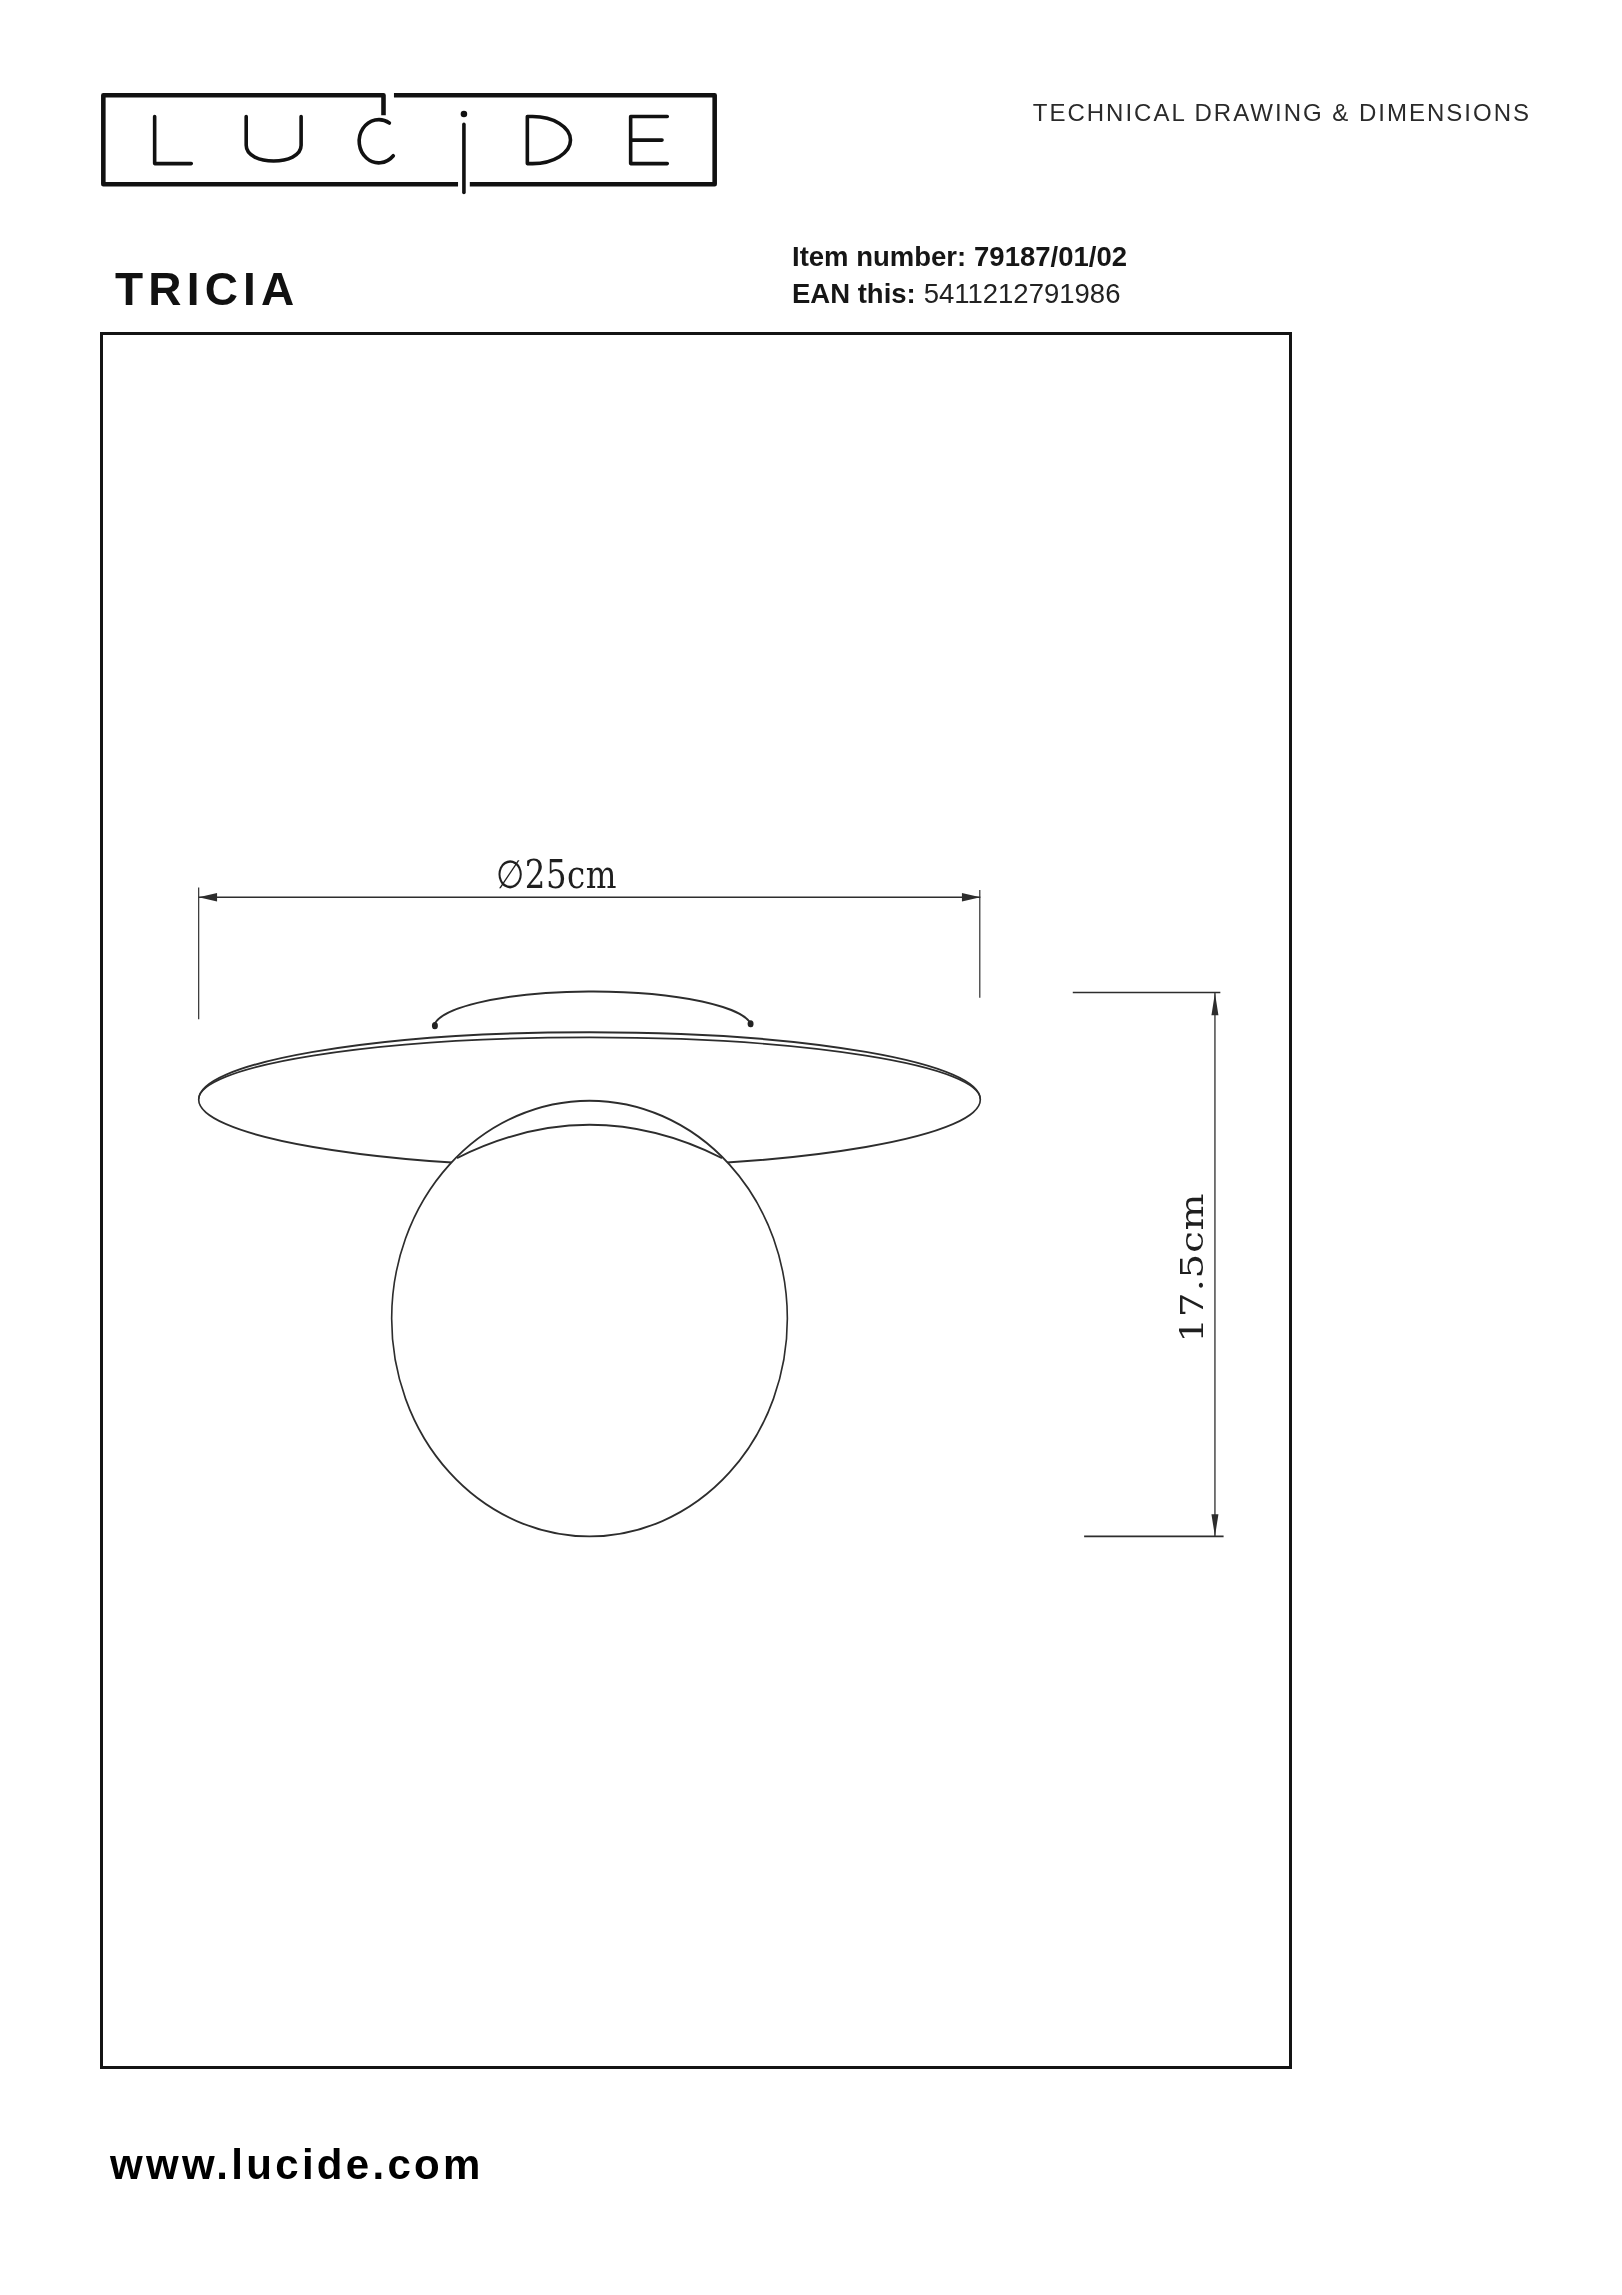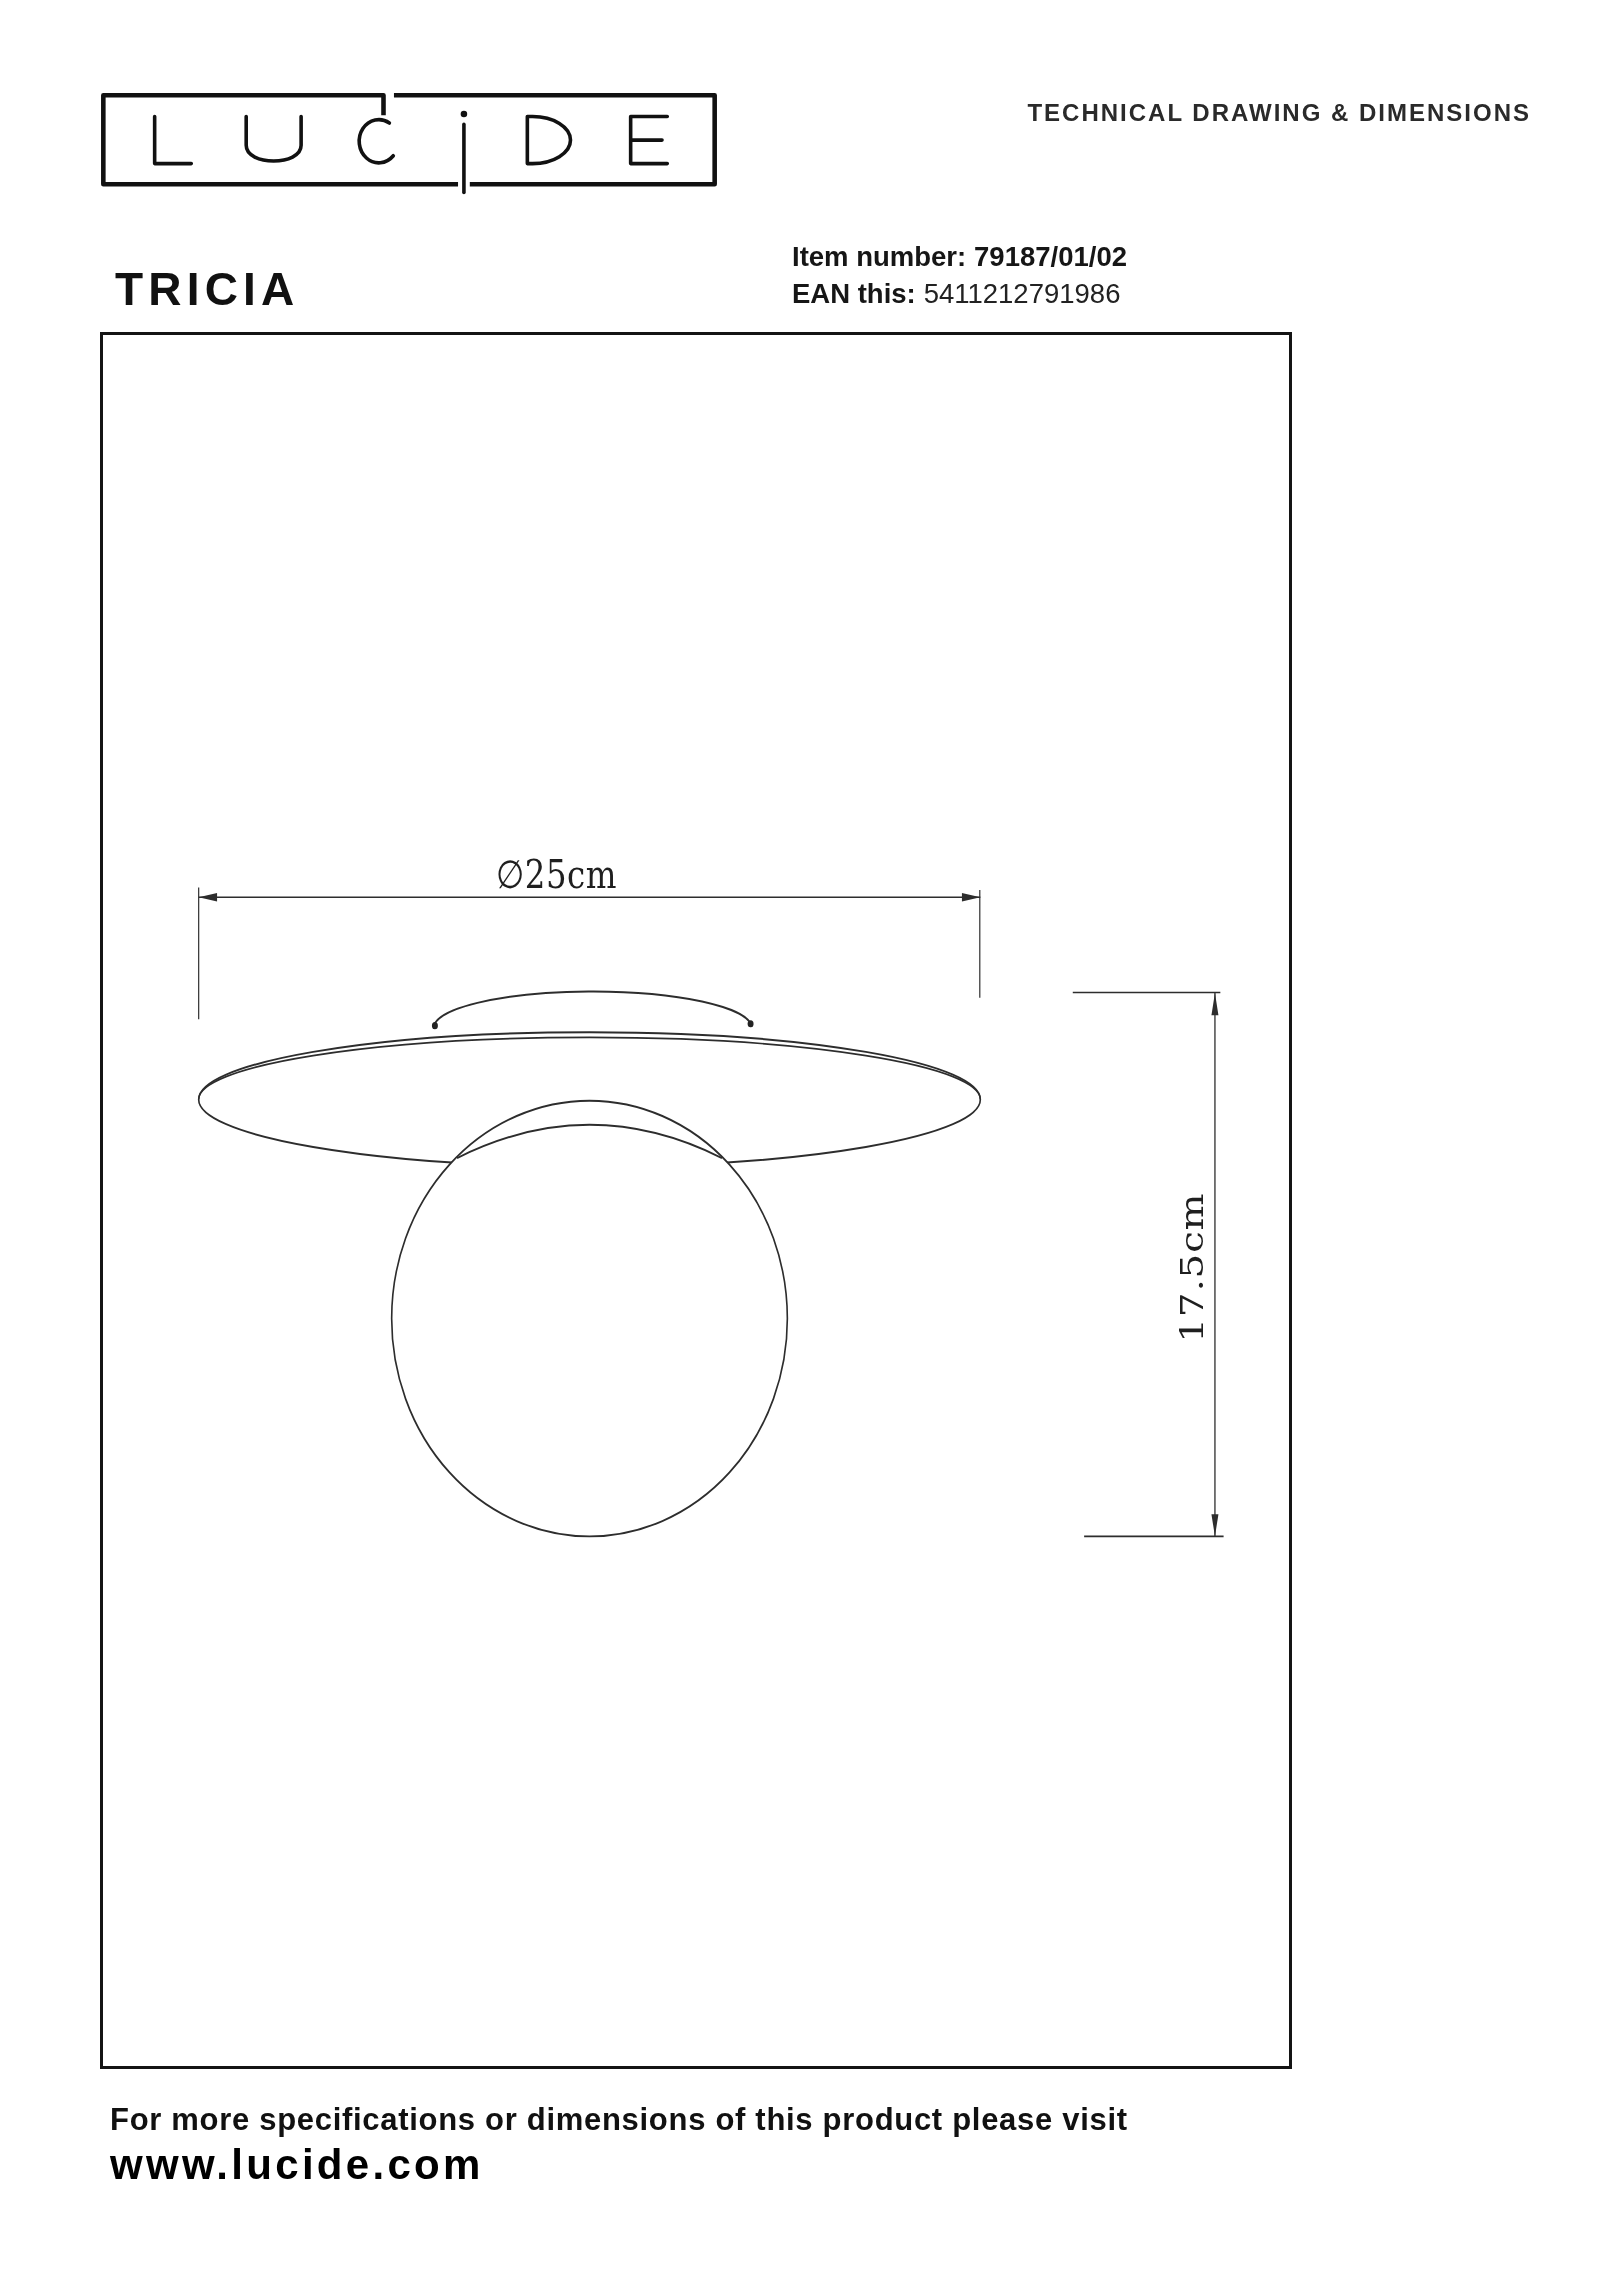--- a/index.html
+++ b/index.html
@@ -9,21 +9,21 @@
     background:#ffffff;
     font-family:"Liberation Sans", sans-serif;
     color:#161616;
     overflow:hidden;
   }
 
   
   .logo-svg{position:absolute;left:101px;top:93px;width:616px;height:102px;overflow:visible;}
   .doc-type{
     position:absolute;top:99px;right:92px;
-    font-size:24px;font-weight:700;letter-spacing:2px;
+    font-size:24px;font-weight:400;letter-spacing:2px;
     color:#2a2a2a;white-space:nowrap;
   }
 
   
   .product-name{
     position:absolute;left:115px;top:242px;
     font-size:46px;font-weight:700;letter-spacing:5.2px;
     color:#111;white-space:nowrap;margin-top:20px;
   }
   .item-block{
@@ -114,17 +114,16 @@
 
       <line x1="1794" y1="1008" x2="2067" y2="1008" stroke="#2d2d2d" stroke-width="2.4"></line>
       <line x1="1815" y1="1842" x2="2073" y2="1842" stroke="#2d2d2d" stroke-width="2.4"></line>
       <line x1="2057" y1="1009" x2="2057" y2="1842" stroke="#2d2d2d" stroke-width="2.4"></line>
       <polygon points="2057,1009 2050.5,1043 2063.5,1043" fill="#2d2d2d"></polygon>
       <polygon points="2057,1842 2050.5,1808 2063.5,1808" fill="#2d2d2d"></polygon>
       <text class="dimtext" transform="translate(2035 1430) rotate(-90)" text-anchor="middle" font-size="60">17.5cm</text>
     </svg>
   </div>
 
-  <div class="footer-note">For more specifications or dimensions of this product please visit</div>
   <div class="footer-site">www.lucide.com</div>
 
 </div>
 
 
 </body></html>

